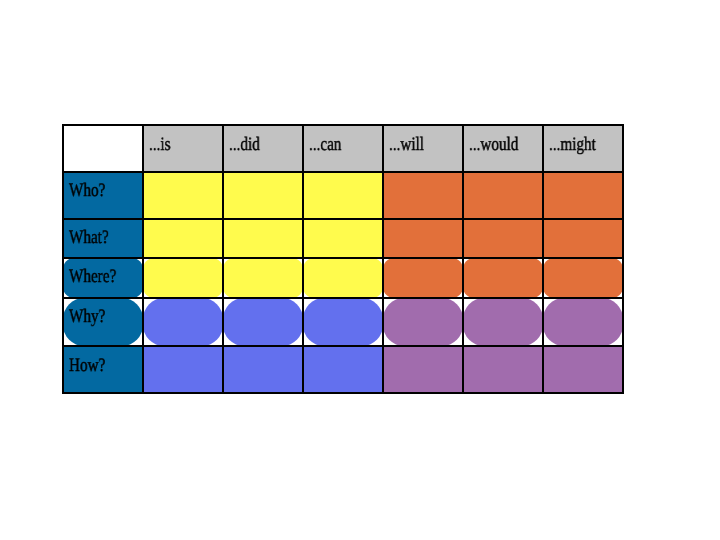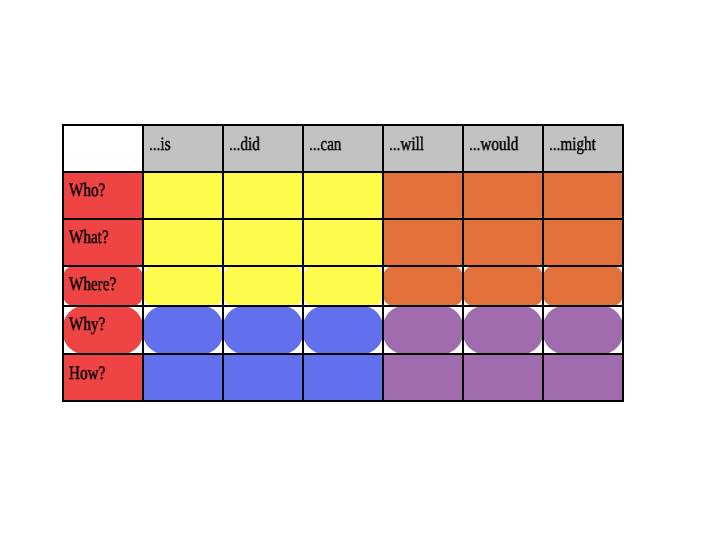--- a/index.html
+++ b/index.html
@@ -42,28 +42,28 @@
   }
   .matrix td .lbl {
     display: inline-block;
     transform: scaleX(0.80);
     transform-origin: left center;
     will-change: transform;
     -webkit-text-stroke: 0.42px #000000;
   }
   .matrix tr.rh td { height: 46.5px; }
   .matrix tr.r0 td { height: 47.0px; }
-  .matrix tr.r1 td { height: 47px; margin-top: 23px; }
+  .matrix tr.r1 td { height: 39px; margin-top: 23px; }
   .matrix tr.r2 td { height: 40px; border-radius: 11px; }
   .matrix tr.r3 td { height: 49.0px; }
   .matrix tr.r4 td { height: 48.4px; border-radius: 21px; }
   .matrix tr.r5 td { height: 46.8px; }
   .corner-cell { background: #ffffff; }
   .head-cell   { background: #c2c2c2; }
-  .row-label   { background: #ef4444; }
+  .row-label   { background: #0369a1; }
   .c-yellow    { background: #fffb4d; }
   .c-orange    { background: #e2703a; }
   .c-blue      { background: #6370ee; }
   .c-purple    { background: #a16cad; }
 </style>
 </head>
 <body>
 
 <div class="page">
   <table class="matrix">

